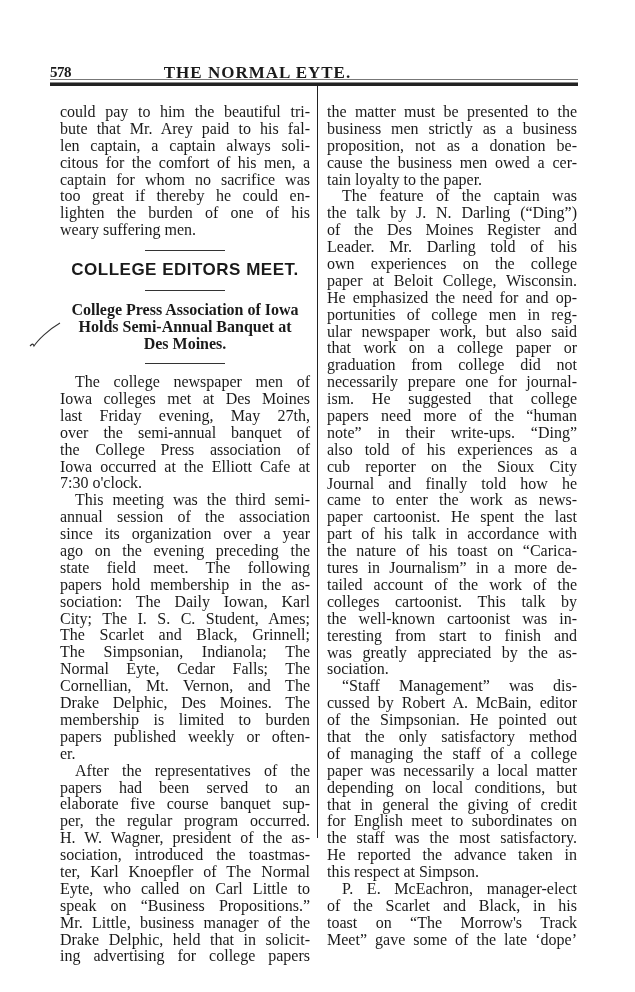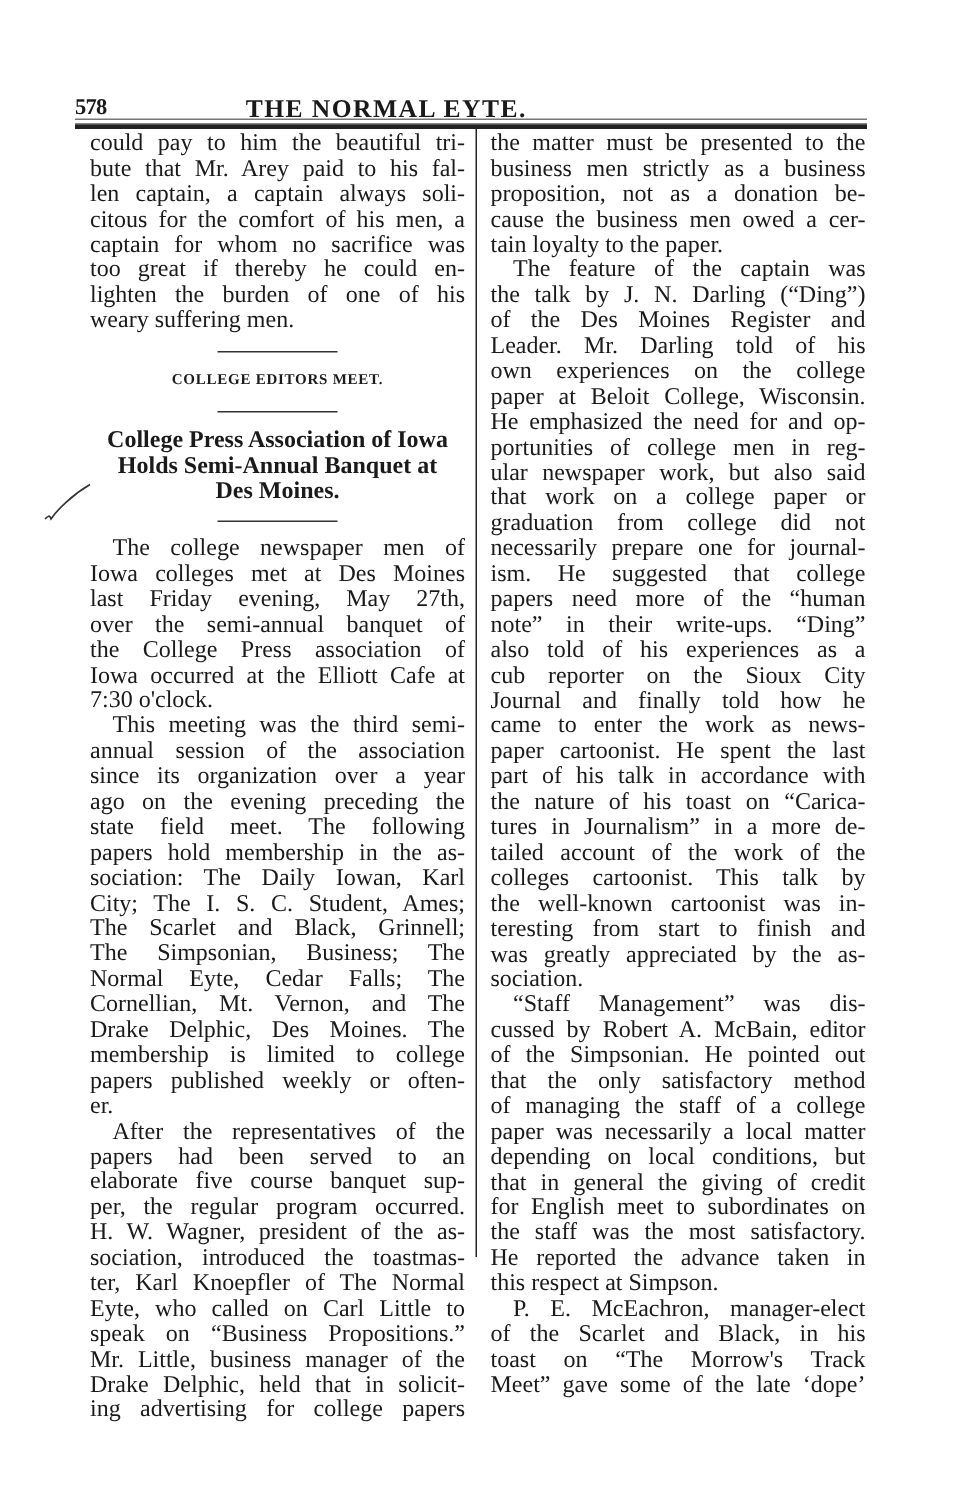--- a/index.html
+++ b/index.html
@@ -19,36 +19,36 @@
     position: absolute; left: 50px; width: 528px; top: 82px; height: 3px; background: #222;
     border-top: 1px solid #888;
   }
   .rule2 {
     position: absolute; left: 50px; width: 528px; top: 79px; height: 1px; background: #777;
   }
   .col-divider {
     position: absolute; left: 317px; top: 86px; height: 752px; width: 1px; background: #222;
   }
   .column {
-    position: absolute; top: 88px; font-family: "Liberation Serif", serif; font-size: 16px;
+    position: absolute; top: 104px; font-family: "Liberation Serif", serif; font-size: 16px;
     line-height: 16.9px;
   }
   .col-left { left: 60px; width: 250px; }
   .col-right { left: 327px; width: 250px; }
   .line {
     display: block; white-space: nowrap; text-align: justify; text-align-last: justify; height: 16.9px;
   }
   .line.last { text-align-last: left; }
   .line.indent { padding-left: 15px; }
   .short-rule {
     display: block; width: 80px; height: 1px; background: #333; margin: 11px auto 10px auto;
   }
   .headline {
-    display: block; text-align: center; font-family: Liberation Serif, serif; font-weight: bold;
-    font-size: 10px; letter-spacing: 0.5px; line-height: 18px; margin-bottom: 2px;
+    display: block; text-align: center; font-family: Liberation Sans, sans-serif; font-weight: bold;
+    font-size: 17px; letter-spacing: 0.5px; line-height: 18px; margin-bottom: 2px;
   }
   .subhead {
     display: block; text-align: center; font-family: "Liberation Serif", serif; font-weight: bold;
     font-size: 16px; line-height: 17px;
   }
   .checkmark {
     position: absolute; left: 28px; top: 322px; width: 34px; height: 28px;
   }
 </style>
 </head>
@@ -100,25 +100,25 @@
   <div>
     <span class="line indent">This meeting was the third semi-</span>
     <span class="line">annual session of the association</span>
     <span class="line">since its organization over a year</span>
     <span class="line">ago on the evening preceding the</span>
     <span class="line">state field meet. The following</span>
     <span class="line">papers hold membership in the as-</span>
     <span class="line">sociation: The Daily Iowan, Karl</span>
     <span class="line">City; The I. S. C. Student, Ames;</span>
     <span class="line">The Scarlet and Black, Grinnell;</span>
-    <span class="line">The Simpsonian, Business; The</span>
+    <span class="line">The Simpsonian, Indianola; The</span>
     <span class="line">Normal Eyte, Cedar Falls; The</span>
     <span class="line">Cornellian, Mt. Vernon, and The</span>
     <span class="line">Drake Delphic, Des Moines. The</span>
-    <span class="line">membership is limited to college</span>
+    <span class="line">membership is limited to burden</span>
     <span class="line">papers published weekly or often-</span>
     <span class="line last">er.</span>
   </div>
 
   <div>
     <span class="line indent">After the representatives of the</span>
     <span class="line">papers had been served to an</span>
     <span class="line">elaborate five course banquet sup-</span>
     <span class="line">per, the regular program occurred.</span>
     <span class="line">H. W. Wagner, president of the as-</span>

